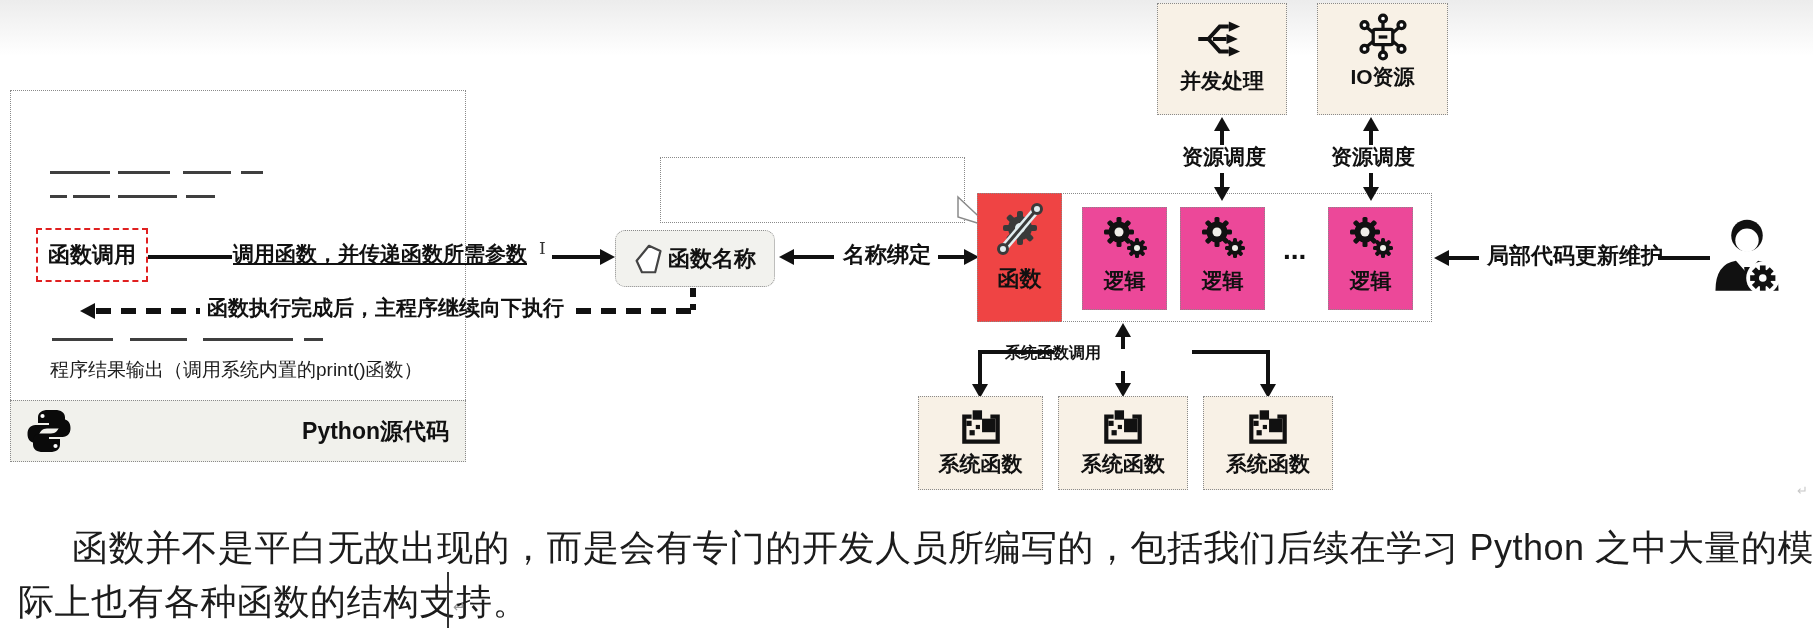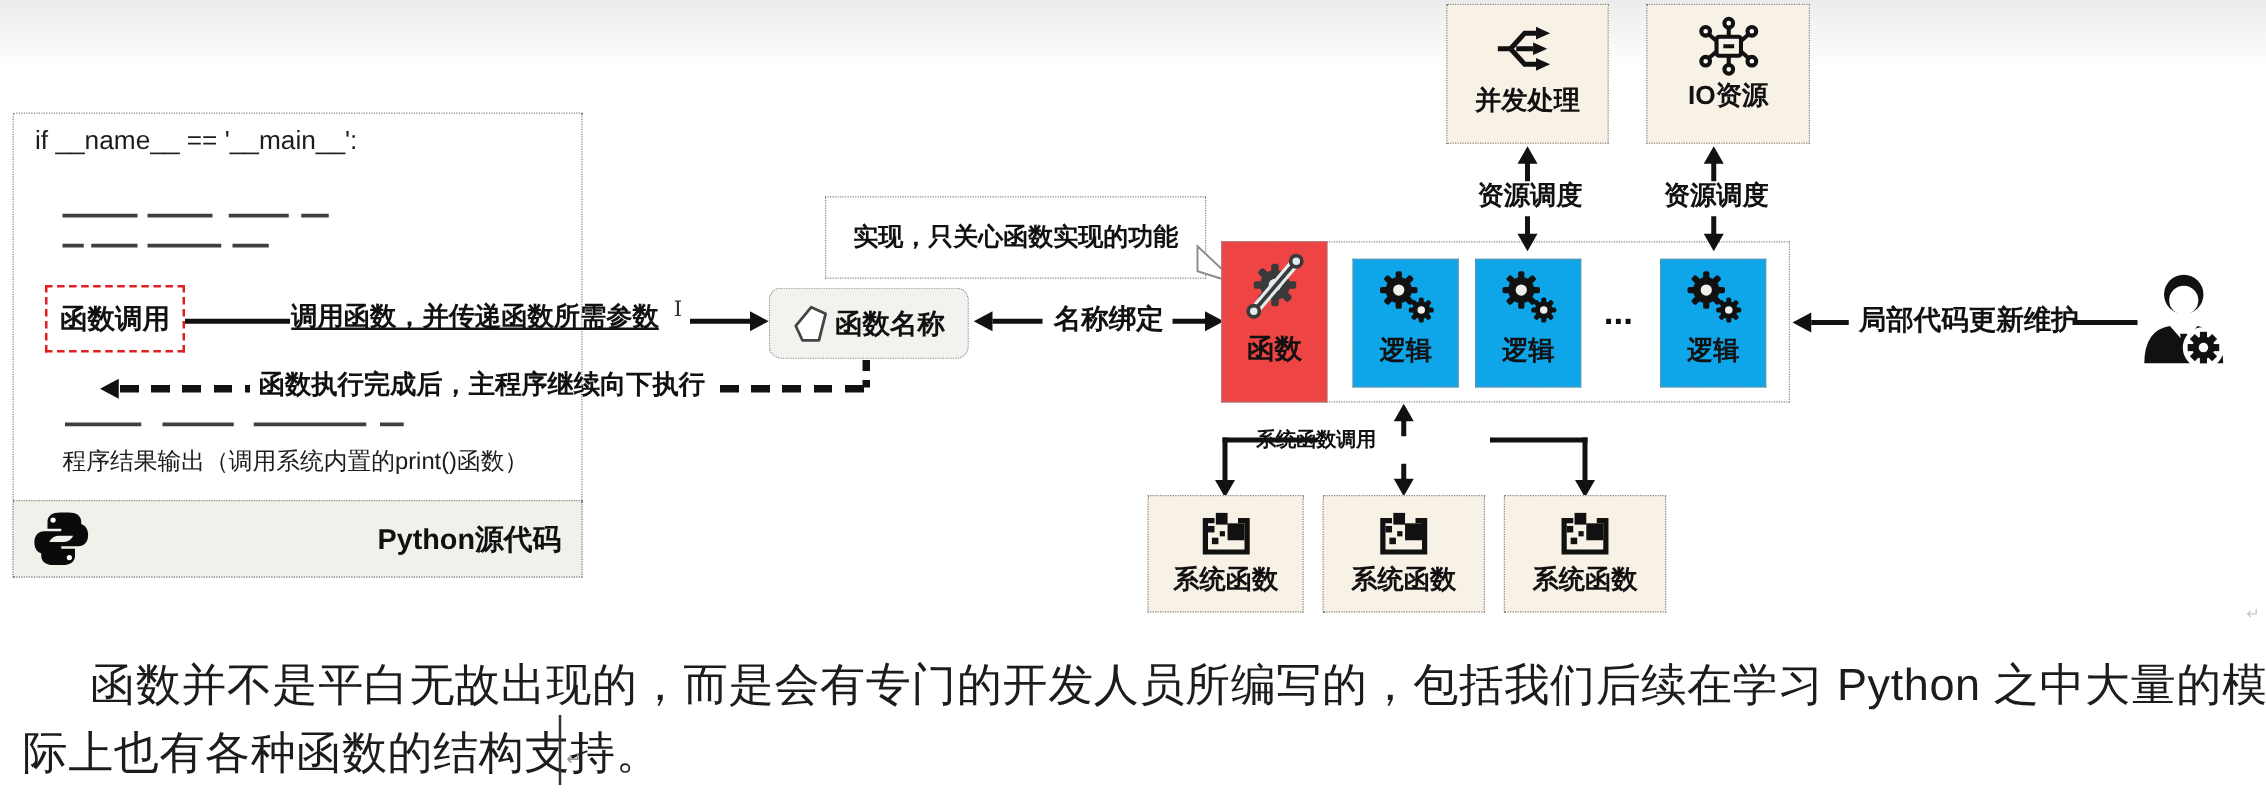--- a/index.html
+++ b/index.html
@@ -8,21 +8,21 @@
   .abs { position:absolute; }
   #stage { position:relative; width:1813px; height:635px; background:#fff; }
 
   
   .top-fade { left:0; top:0; width:100%; height:62px;
               background:linear-gradient(180deg,#ececec 0%, rgba(255,255,255,0) 90%); }
 
   
   .dbox { border:1px dotted #8a8a8a; background:#fff; }
   .cream { background:#f8f1e6; }
-  .grayc { background:#0ea5e9; }
+  .grayc { background:#ec4899; }
   .bluec { background:#ef4444; }
   .strip { background:#f1f1ec; }
 
   .lbl { font-weight:bold; color:#111; line-height:1; white-space:nowrap; }
   .reg { font-weight:normal; color:#1c1c1c; line-height:1; white-space:nowrap; }
 
   
   .hline { background:#111; height:4px; }
   .vline { background:#111; width:4px; }
   .hdash { height:6px; background:repeating-linear-gradient(90deg,#111 0 15px,transparent 15px 25px); }
@@ -46,21 +46,20 @@
 </style>
 </head>
 <body>
 
 <div id="stage">
 
   <div class="abs top-fade"></div>
 
   <div class="abs dbox" style="left:10px; top:90px; width:456px; height:372px;"></div>
 
-  <div class="abs reg" style="left:28px; top:102px; font-size:21px;">if __name__ == '__main__':</div>
 
   <div>
     <div class="useg" style="left:50px;  top:171px; width:60px;"></div>
     <div class="useg" style="left:118px; top:171px; width:52px;"></div>
     <div class="useg" style="left:183px; top:171px; width:48px;"></div>
     <div class="useg" style="left:241px; top:171px; width:22px;"></div>
     <div class="useg" style="left:50px;  top:195px; width:17px;"></div>
     <div class="useg" style="left:73px;  top:195px; width:37px;"></div>
     <div class="useg" style="left:118px; top:195px; width:59px;"></div>
     <div class="useg" style="left:186px; top:195px; width:29px;"></div>
@@ -95,21 +94,20 @@
       <circle cx="17.5" cy="9" r="2.1" fill="#fff"></circle>
       <path fill="#0a0a0a" d="M25,45 c6,0 10,-2.5 10,-7.5 V32 H24 v-2 h13.5 c5,0 8,-3.5 8,-9 s-3,-9 -8,-9 H34 v6.5 c0,4.5 -3.5,8 -8,8 H15 c-4,0 -7,3 -7,7 v4 c0,5 4,7.5 10,7.5 Z"></path>
       <circle cx="30.5" cy="39" r="2.1" fill="#fff"></circle>
     </svg>
     <span class="lbl" style="margin-left:auto; margin-right:16px; font-size:23px;">Python源代码</span>
   </div>
 
   <div class="abs reg" style="left:50px; top:360px; font-size:19px;">程序结果输出（调用系统内置的print()函数）</div>
 
   <div class="abs dbox" style="left:660px; top:157px; width:305px; height:66px; display:flex; flex-direction:column; justify-content:center; align-items:center;">
-    <div class="lbl" style="font-size:20px; line-height:30px;">实现，只关心函数实现的功能</div>
   </div>
   <svg class="abs" style="left:956px; top:193px;" width="40" height="42" viewBox="0 0 40 42">
     <polygon points="2,4 34,34 2,24" fill="#ffffff" stroke="#8a8a8a" stroke-width="1.5"></polygon>
   </svg>
 
   <div class="abs dbox rowbox" style="left:615px; top:230px; width:160px; height:57px; border-radius:10px; background:#f2f2ee;">
     <svg width="30" height="34" viewBox="0 0 34 38">
       <polygon points="9,34 3,21 17,4 30,10 24,34" fill="#fff" stroke="#444" stroke-width="2.5" stroke-linejoin="round"></polygon>
     </svg>
     <span class="lbl" style="font-size:22px;">函数名称</span>

